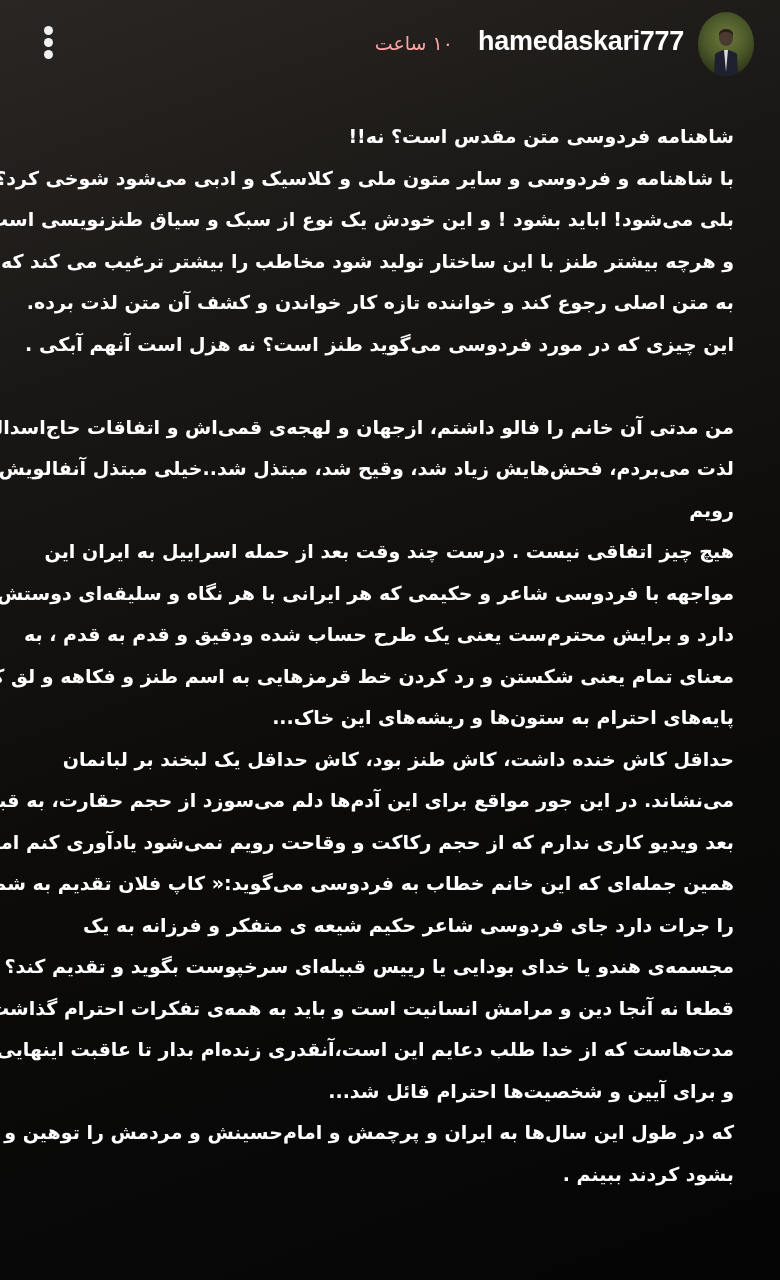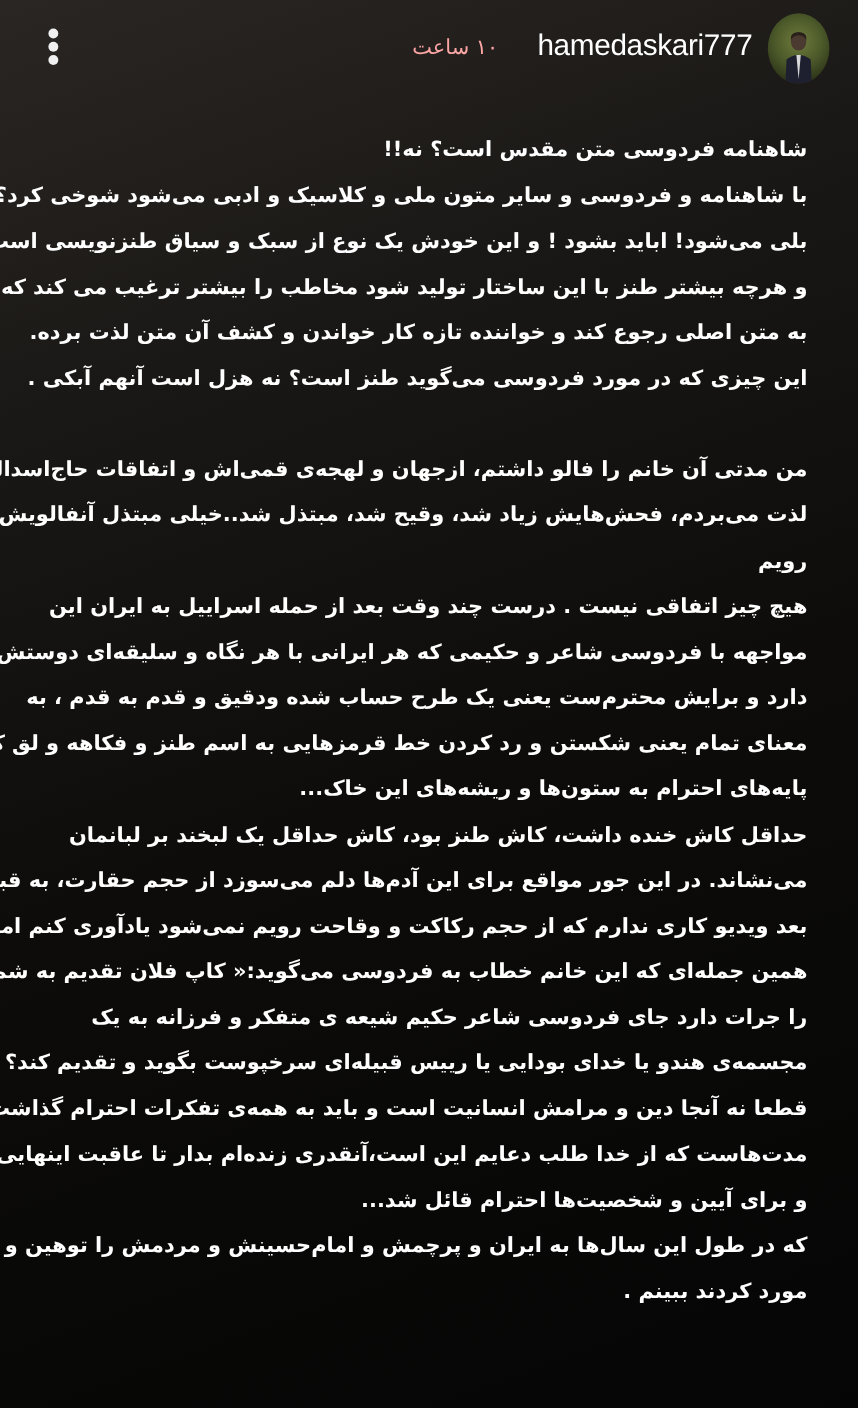--- a/index.html
+++ b/index.html
@@ -33,21 +33,21 @@
     .avatar .person {
       position: absolute;
       left: 14px; top: 14px;
       width: 28px; height: 50px;
     }
     .username {
       position: absolute;
       top: 26px;
       right: 96px;
       font-family: "Liberation Sans", sans-serif;
-      font-weight: normal;
+      font-weight: bold;
       font-size: 27px;
       letter-spacing: -0.3px;
       color: #ffffff;
     }
     .timestamp {
       position: absolute;
       top: 32px;
       right: 327px;
       font-family: "DejaVu Sans", sans-serif;
       font-size: 19px;
@@ -132,14 +132,14 @@
   <span class="line">حداقل کاش خنده داشت، کاش طنز بود، کاش حداقل یک لبخند بر لبانمان</span>
   <span class="line">می‌نشاند. در این جور مواقع برای این آدم‌ها دلم می‌سوزد از حجم حقارت، به قبل و</span>
   <span class="line">بعد ویدیو  کاری ندارم که از حجم رکاکت و وقاحت رویم نمی‌شود یادآوری کنم اما</span>
   <span class="line">همین جمله‌ای که این  خانم خطاب به فردوسی می‌گوید:« کاپ فلان تقدیم به شما»</span>
   <span class="line">را جرات دارد  جای فردوسی  شاعر حکیم شیعه ی متفکر و فرزانه  به یک</span>
   <span class="line">مجسمه‌ی  هندو یا خدای بودایی یا رییس قبیله‌ای سرخپوست بگوید و تقدیم کند؟</span>
   <span class="line">قطعا نه آنجا دین و مرامش انسانیت است و باید به  همه‌ی تفکرات احترام گذاشت</span>
   <span class="line">مدت‌هاست  که از خدا طلب دعایم این است،آنقدری زنده‌ام بدار تا عاقبت اینهایی</span>
   <span class="line">و برای آیین و شخصیت‌ها احترام قائل شد...</span>
   <span class="line">که در طول این سال‌ها به ایران و پرچمش و امام‌حسینش و مردمش را  توهین و</span>
-  <span class="line">مورد کردند ببینم .</span>
+  <span class="line">بشود کردند ببینم .</span>
 </div>
 
 </body></html>

